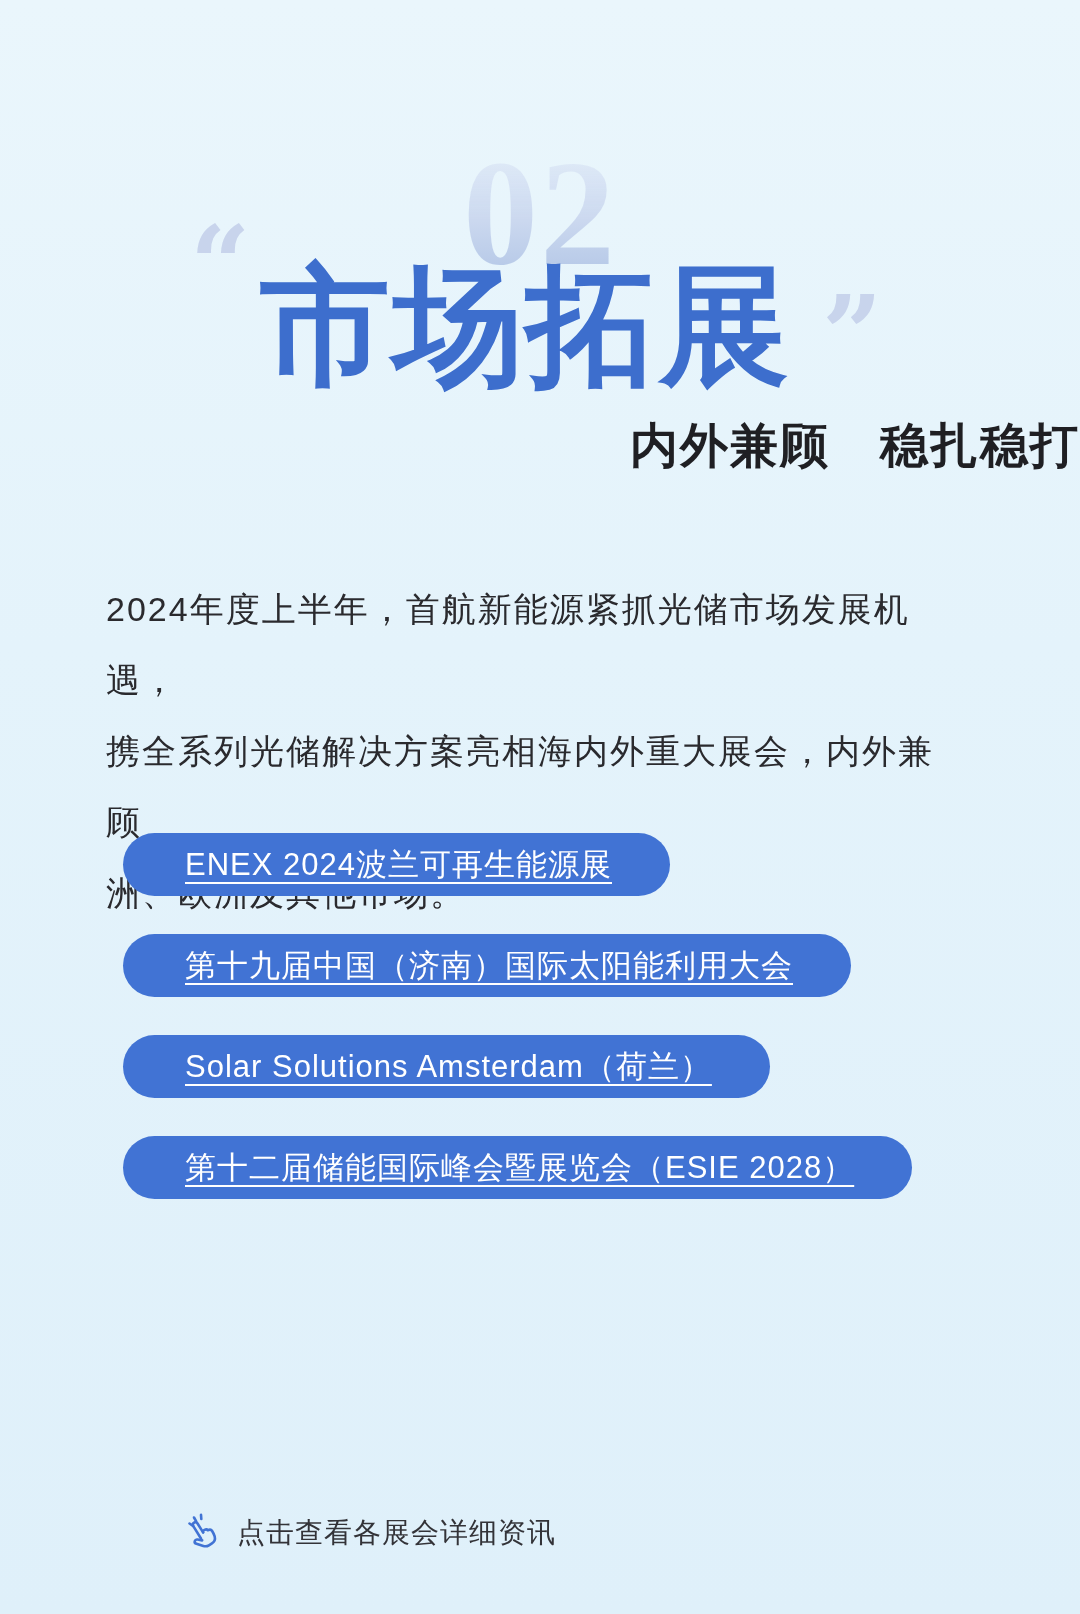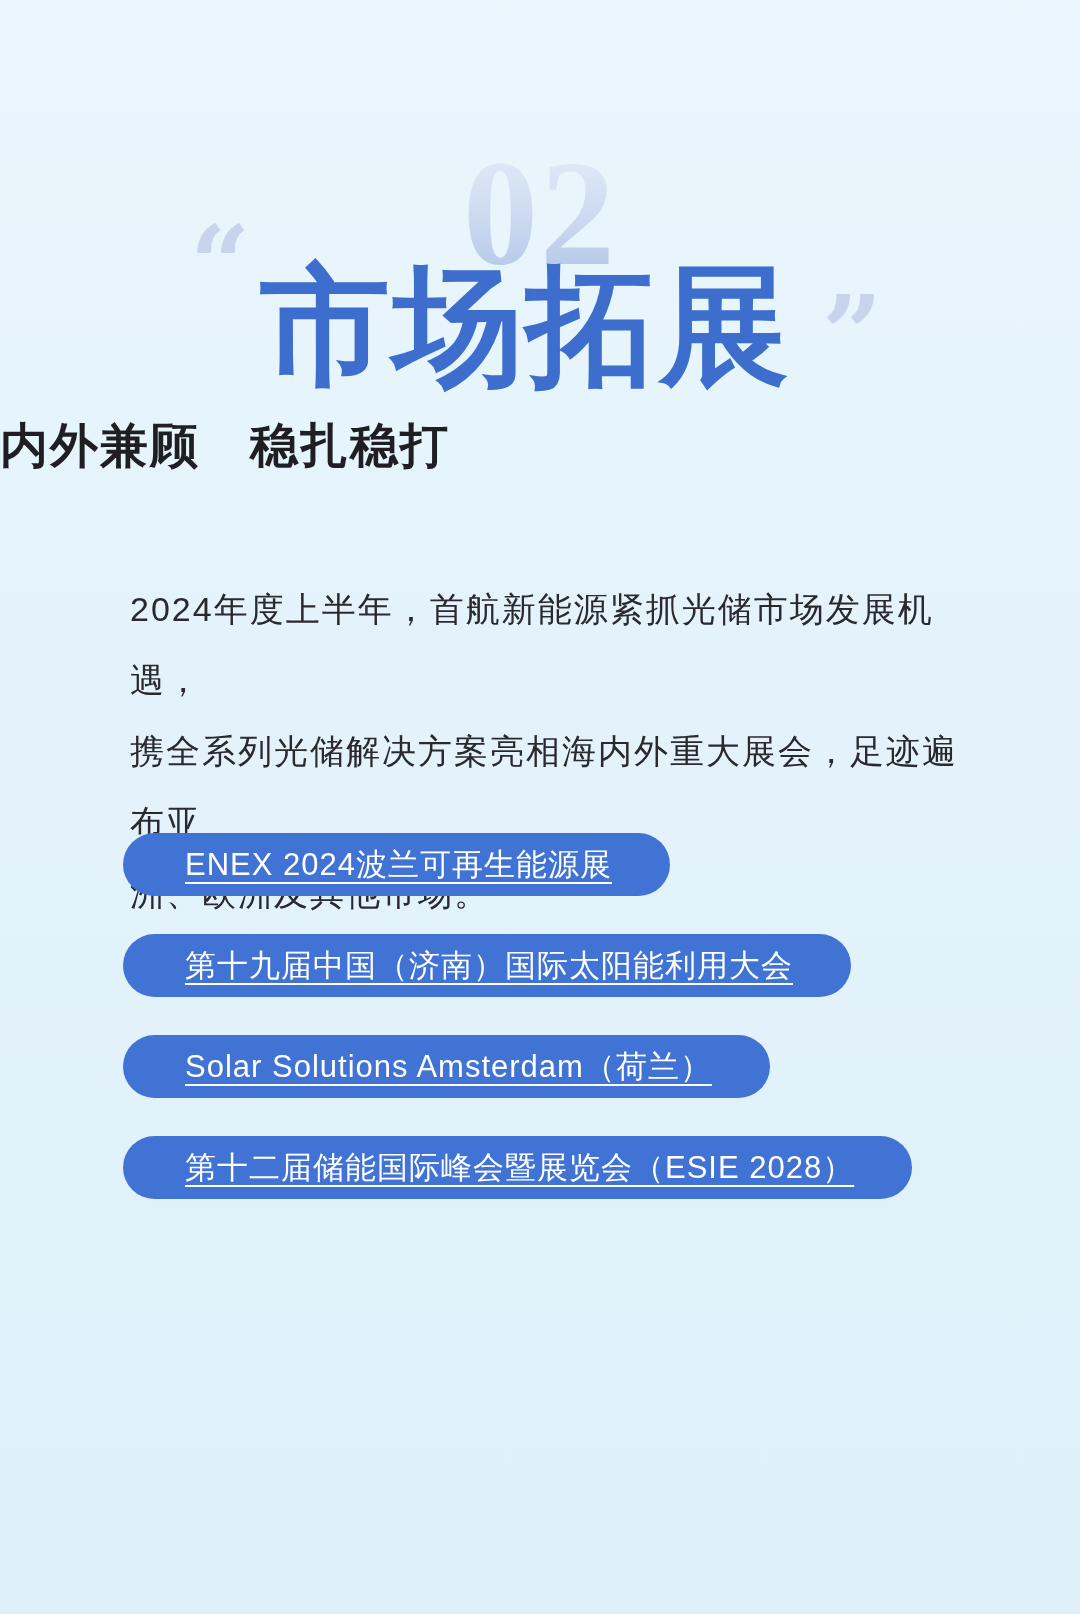--- a/index.html
+++ b/index.html
@@ -54,31 +54,31 @@
     font-weight:900;
     line-height:1.05;
     letter-spacing:3px;
     color:#3D6ECD;
     z-index:3;
   }
 
   .subtitle{
     position:absolute;
     top:414px;left:0;width:100%;
-    text-align:left;
+    text-align:right;
     font-size:48px;
     font-weight:800;
     letter-spacing:2px;
     color:#1F1F23;
     z-index:3;
   }
 
   .intro{
     position:absolute;
-    top:574px;left:130px;width:860px;
+    top:574px;left:106px;width:860px;
     font-size:34px;
     line-height:71px;
     letter-spacing:2px;
     color:#2A2A2E;
   }
 
   .button-list{
     position:absolute;
     top:833px;left:123px;
     display:flex;
@@ -134,33 +134,47 @@
 
   <div class="quote quote-open">“</div>
   <div class="quote quote-close">”</div>
 
   <div class="main-title">市场拓展</div>
 
   <div class="subtitle">内外兼顾　稳扎稳打</div>
 
   <div class="intro">
     <div>2024年度上半年，首航新能源紧抓光储市场发展机遇，</div>
-    <div>携全系列光储解决方案亮相海内外重大展会，足迹遍布亚</div>
+    <div>携全系列光储解决方案亮相海内外重大展会，内外兼顾</div>
     <div>洲、欧洲及其他市场。</div>
   </div>
 
   <div class="button-list">
     <button class="expo-button">
       <span>ENEX 2024波兰可再生能源展</span>
     </button>
     <button class="expo-button">
       <span>第十九届中国（济南）国际太阳能利用大会</span>
     </button>
     <button class="expo-button">
       <span>Solar Solutions Amsterdam（荷兰）</span>
     </button>
     <button class="expo-button">
       <span>第十二届储能国际峰会暨展览会（ESIE 2028）</span>
     </button>
   </div>
 
+  <div class="footer-hint">
+    <svg class="click-icon" viewBox="0 0 40 42" fill="none" xmlns="http://www.w3.org/2000/svg">
+      <g stroke="#4173D4" stroke-width="2.6" stroke-linecap="round" stroke-linejoin="round" fill="none">
+        <g transform="rotate(-32 20 24)">
+          <path d="M17 25 V10.5 a2.5 2.5 0 0 1 5 0 V21"></path>
+          <path d="M22 21 c0 -2 5 -1.7 5 0.6 c0 0 3.4 0.3 3.4 2.7 c0 1.6 -0.1 4.2 -0.7 6.2 c-0.8 2.6 -2.7 4.5 -6 4.5 h-3.6 c-2 0 -3.8 -0.9 -5.1 -2.4 l-4.7 -5.5 c-2.1 -2.5 1.1 -4.9 3.2 -3 l3.5 3.2"></path>
+        </g>
+        <path d="M6.5 11.5 L10 13.8"></path>
+        <path d="M11 5.5 L13.1 9.2"></path>
+        <path d="M18 2.8 L18.3 7"></path>
+      </g>
+    </svg>
+    <span class="footer-text">点击查看各展会详细资讯</span>
+  </div>
 
 </div>
 
 </body></html>

